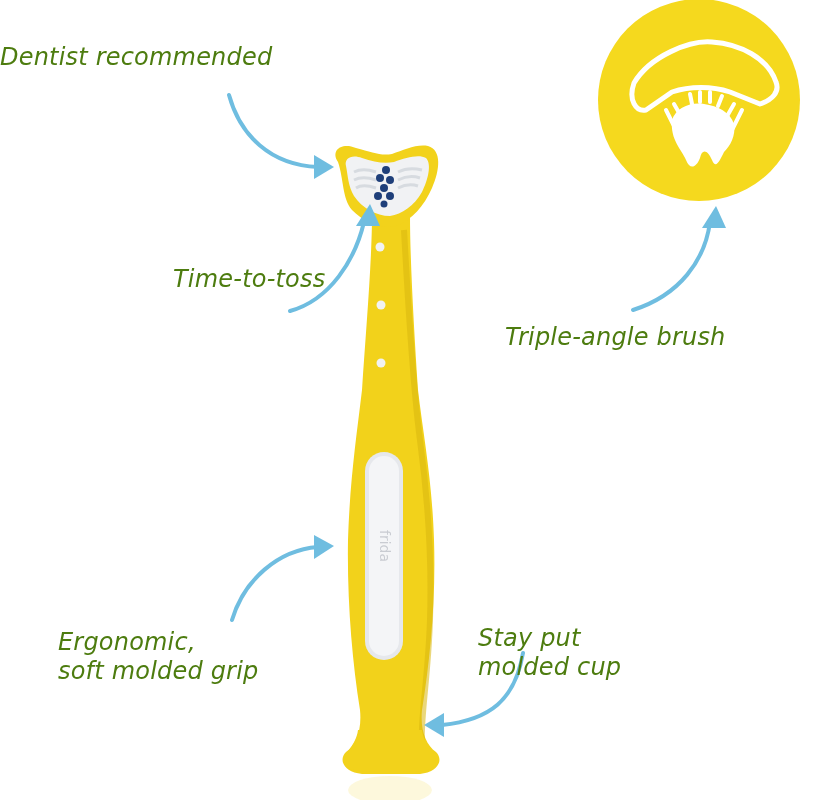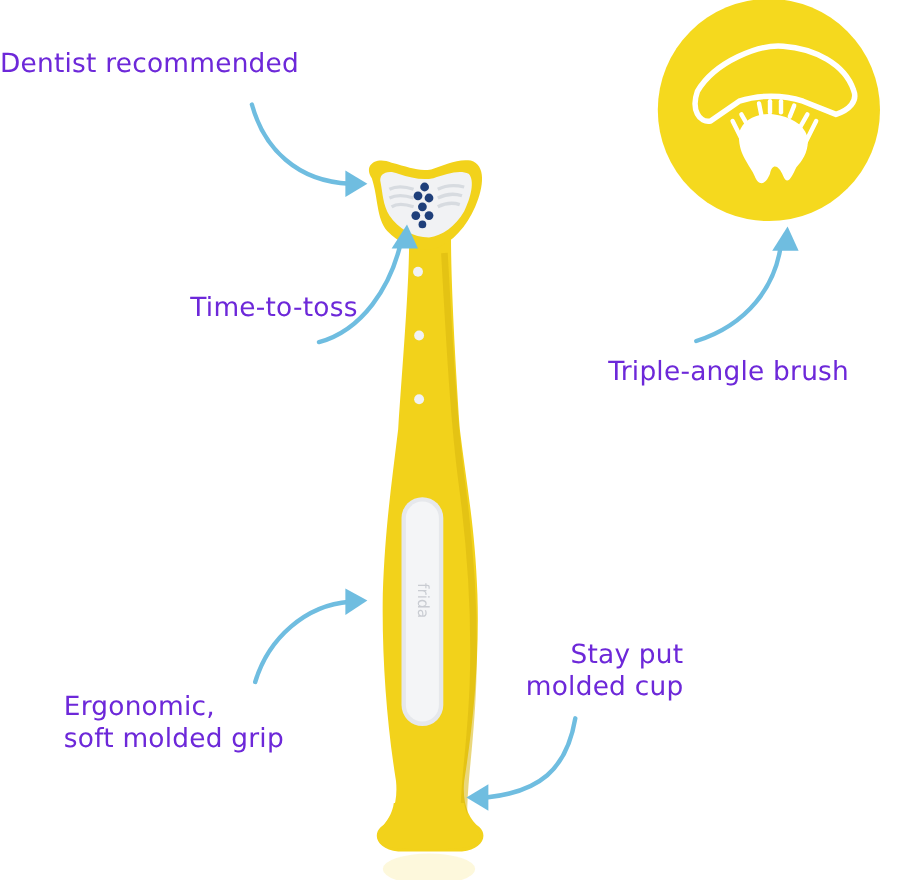--- a/index.html
+++ b/index.html
@@ -1,17 +1,17 @@
 <!DOCTYPE html>
 <html><head>
 <meta charset="utf-8">
 <style>
   html,body{margin:0;padding:0;background:#ffffff;}
   body{width:837px;height:800px;position:relative;overflow:hidden;font-family:"DejaVu Sans","Liberation Sans",sans-serif;}
-  .label{position:absolute;color:#6d28d9;font-size:24px;line-height:29px;letter-spacing:0.2px;white-space:nowrap;}
+  .label{position:absolute;color:#4d7c0f;font-size:24px;line-height:29px;letter-spacing:0.2px;white-space:nowrap;font-style:italic;}
   .label span{display:block;}
   svg{position:absolute;left:0;top:0;}
 </style>
 </head>
 <body>
 
 <svg width="837" height="800" viewBox="0 0 837 800">
 
   <ellipse cx="390" cy="790" rx="42" ry="14" fill="#fbf3c4" opacity="0.6"></ellipse>
 
@@ -93,25 +93,25 @@
 </svg>
 
 <div class="label" style="left:0px;top:43px;">
   <span>Dentist recommended</span>
 </div>
 
 <div class="label" style="left:133px;top:265px;margin-left:40px;">
   <span>Time-to-toss</span>
 </div>
 
-<div class="label" style="left:505px;top:323px;margin-left:48px;">
+<div class="label" style="left:505px;top:323px;">
   <span>Triple-angle brush</span>
 </div>
 
 <div class="label" style="left:58px;top:628px;">
   <span>Ergonomic,</span>
   <span>soft molded grip</span>
 </div>
 
-<div class="label" style="left:478px;top:581px;text-align:right;">
+<div class="label" style="left:478px;top:624px;">
   <span>Stay put</span>
   <span>molded cup</span>
 </div>
 
 </body></html>

